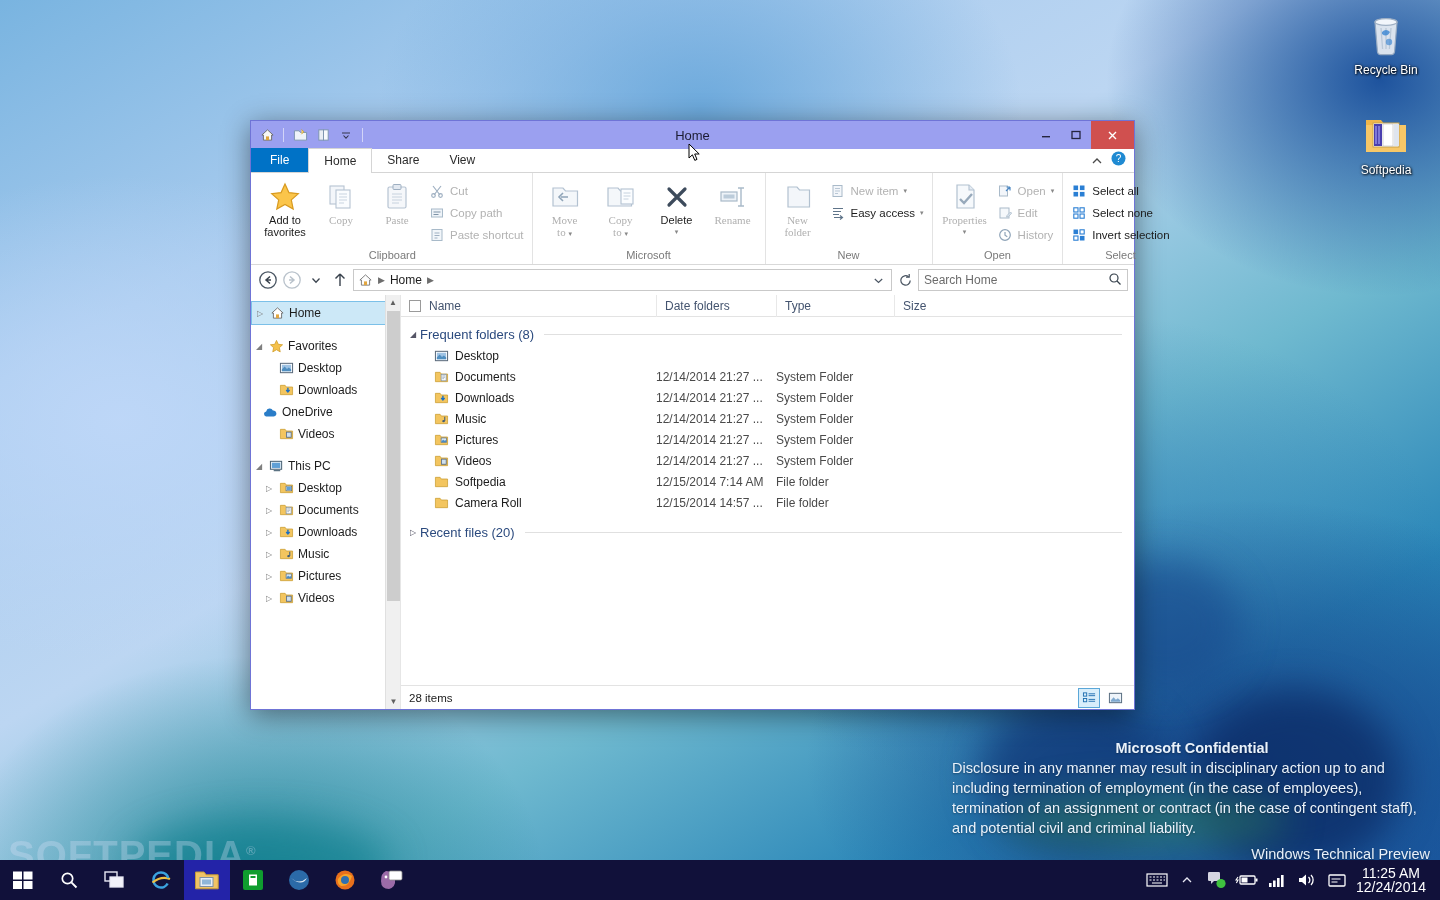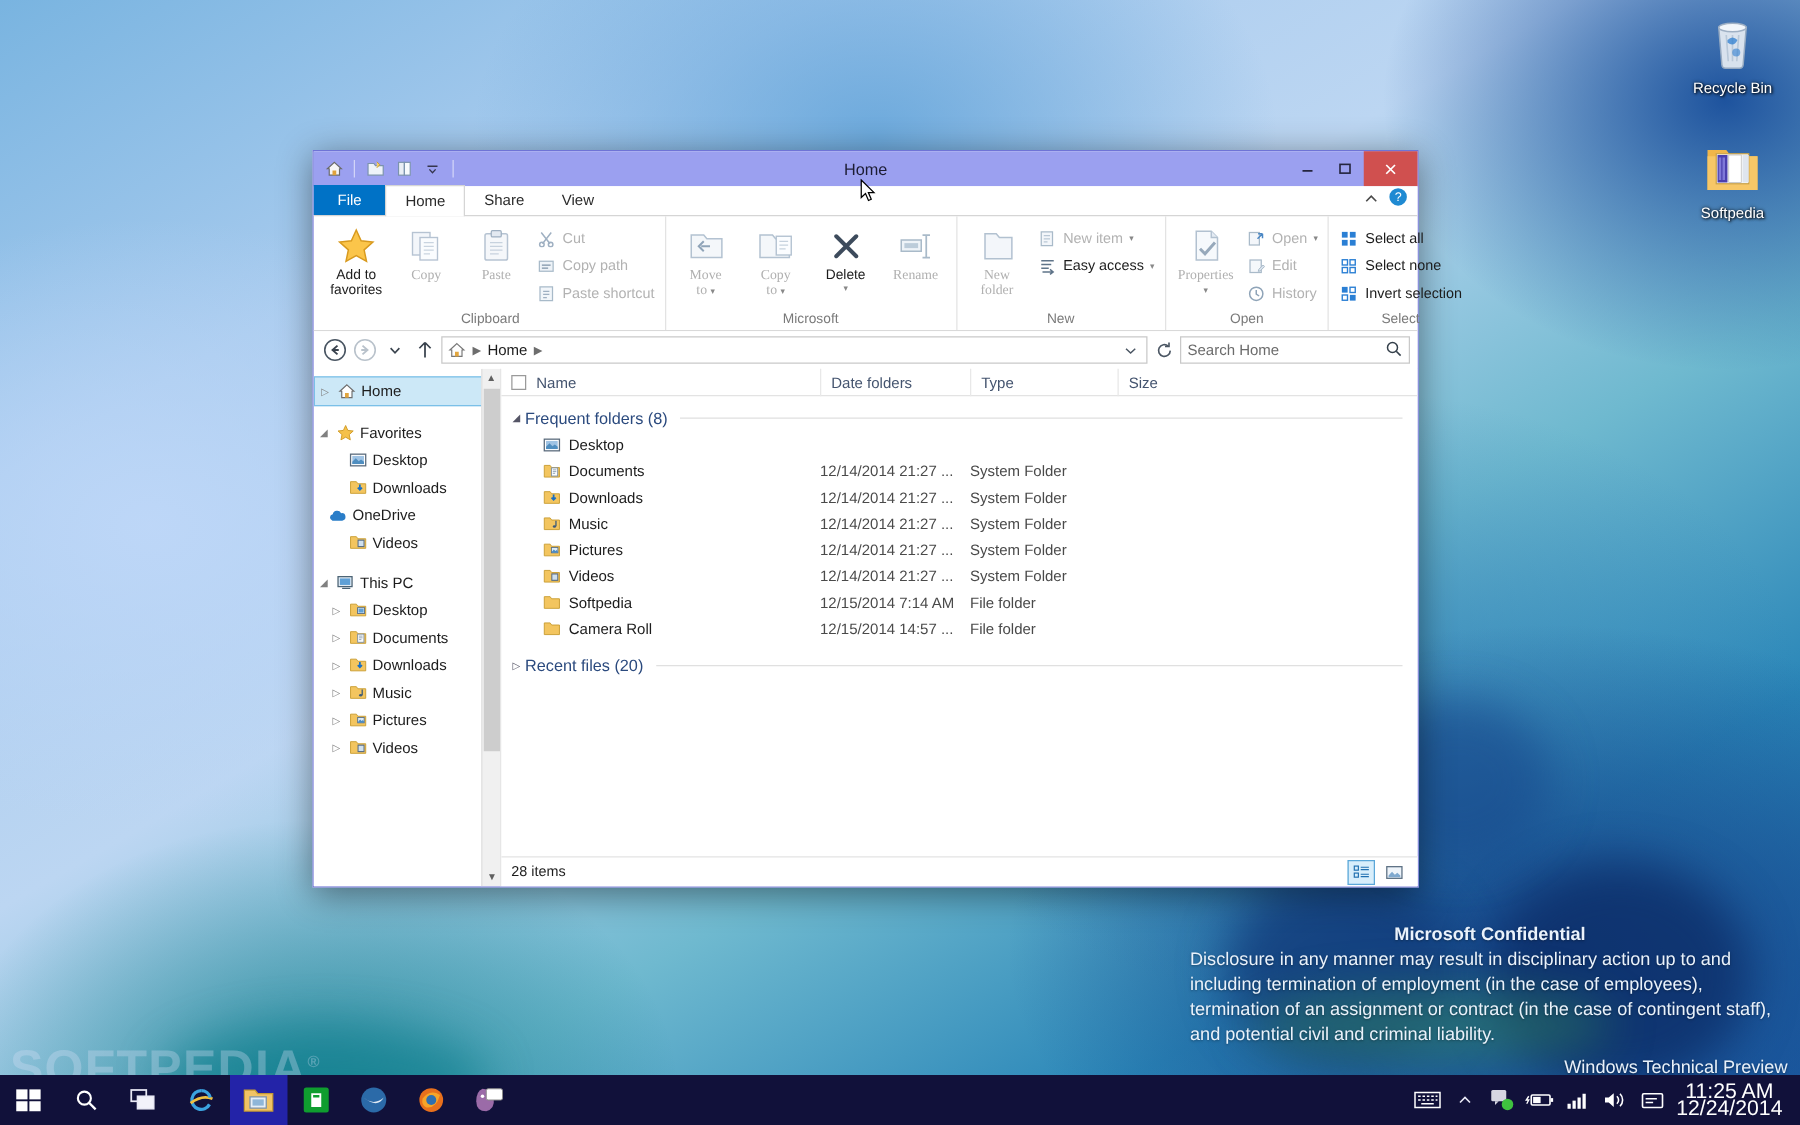--- a/index.html
+++ b/index.html
@@ -102,21 +102,21 @@
   }
   .navbtn { width: 22px; height: 22px; display: flex; align-items: center; justify-content: center; }
   .crumbbar {
     flex: 1; height: 22px; border: 1px solid #c9c9c9; background: #fff;
     display: flex; align-items: center; font-size: 12px; color: #1c1c1c; padding: 0 4px;
   }
   .crumbbar .sepa { color: #6d6d6d; font-size: 9px; padding: 0 5px; }
   .crumb-drop { width: 18px; display: flex; align-items: center; justify-content: center; color: #555; font-size: 9px; }
   .refresh { width: 22px; height: 22px; display: flex; align-items: center; justify-content: center; border: 1px solid transparent; }
   .searchbox {
-    width: 184px; height: 22px; border: 1px solid #c9c9c9; background: #fff;
+    width: 210px; height: 22px; border: 1px solid #c9c9c9; background: #fff;
     display: flex; align-items: center; padding: 0 5px; font-size: 12px; color: #6b6b6b;
   }
   .searchbox .mag { margin-left: auto; }
 
   
   .body { flex: 1; display: flex; min-height: 0; }
   .navpane {
     width: 150px; background: #fff; border-right: 1px solid #e6e6e6;
     position: relative; overflow: hidden;
   }
@@ -189,21 +189,21 @@
   
   #taskbar {
     position: absolute; left: 0; bottom: 0; width: 1440px; height: 40px;
     background: #11113a; display: flex; align-items: center;
   }
   .startbtn { width: 46px; height: 40px; display: flex; align-items: center; justify-content: center; }
   .tbitem { width: 46px; height: 40px; display: flex; align-items: center; justify-content: center; position: relative; }
   .tbitem.active { background: #2323a8; }
   .tray { margin-left: auto; display: flex; align-items: center; height: 40px; padding-right: 6px; }
   .trayitem { width: 30px; height: 40px; display: flex; align-items: center; justify-content: center; color: #fff; }
-  .clock { color: #fff; font-size: 17px; line-height: 14px; text-align: center; padding: 0 8px 0 4px; }
+  .clock { color: #fff; font-size: 14px; line-height: 14px; text-align: center; padding: 0 8px 0 4px; }
 
   .cursor { position: absolute; left: 688px; top: 143px; pointer-events: none; }
 </style>
 </head>
 <body>
 
 <div id="desktop">
 
   <div class="blob" style="left:980px;top:700px;width:190px;height:150px;background:rgba(18,58,120,.75);"></div>
   <div class="blob" style="left:1190px;top:690px;width:210px;height:180px;background:rgba(13,46,105,.8);"></div>

